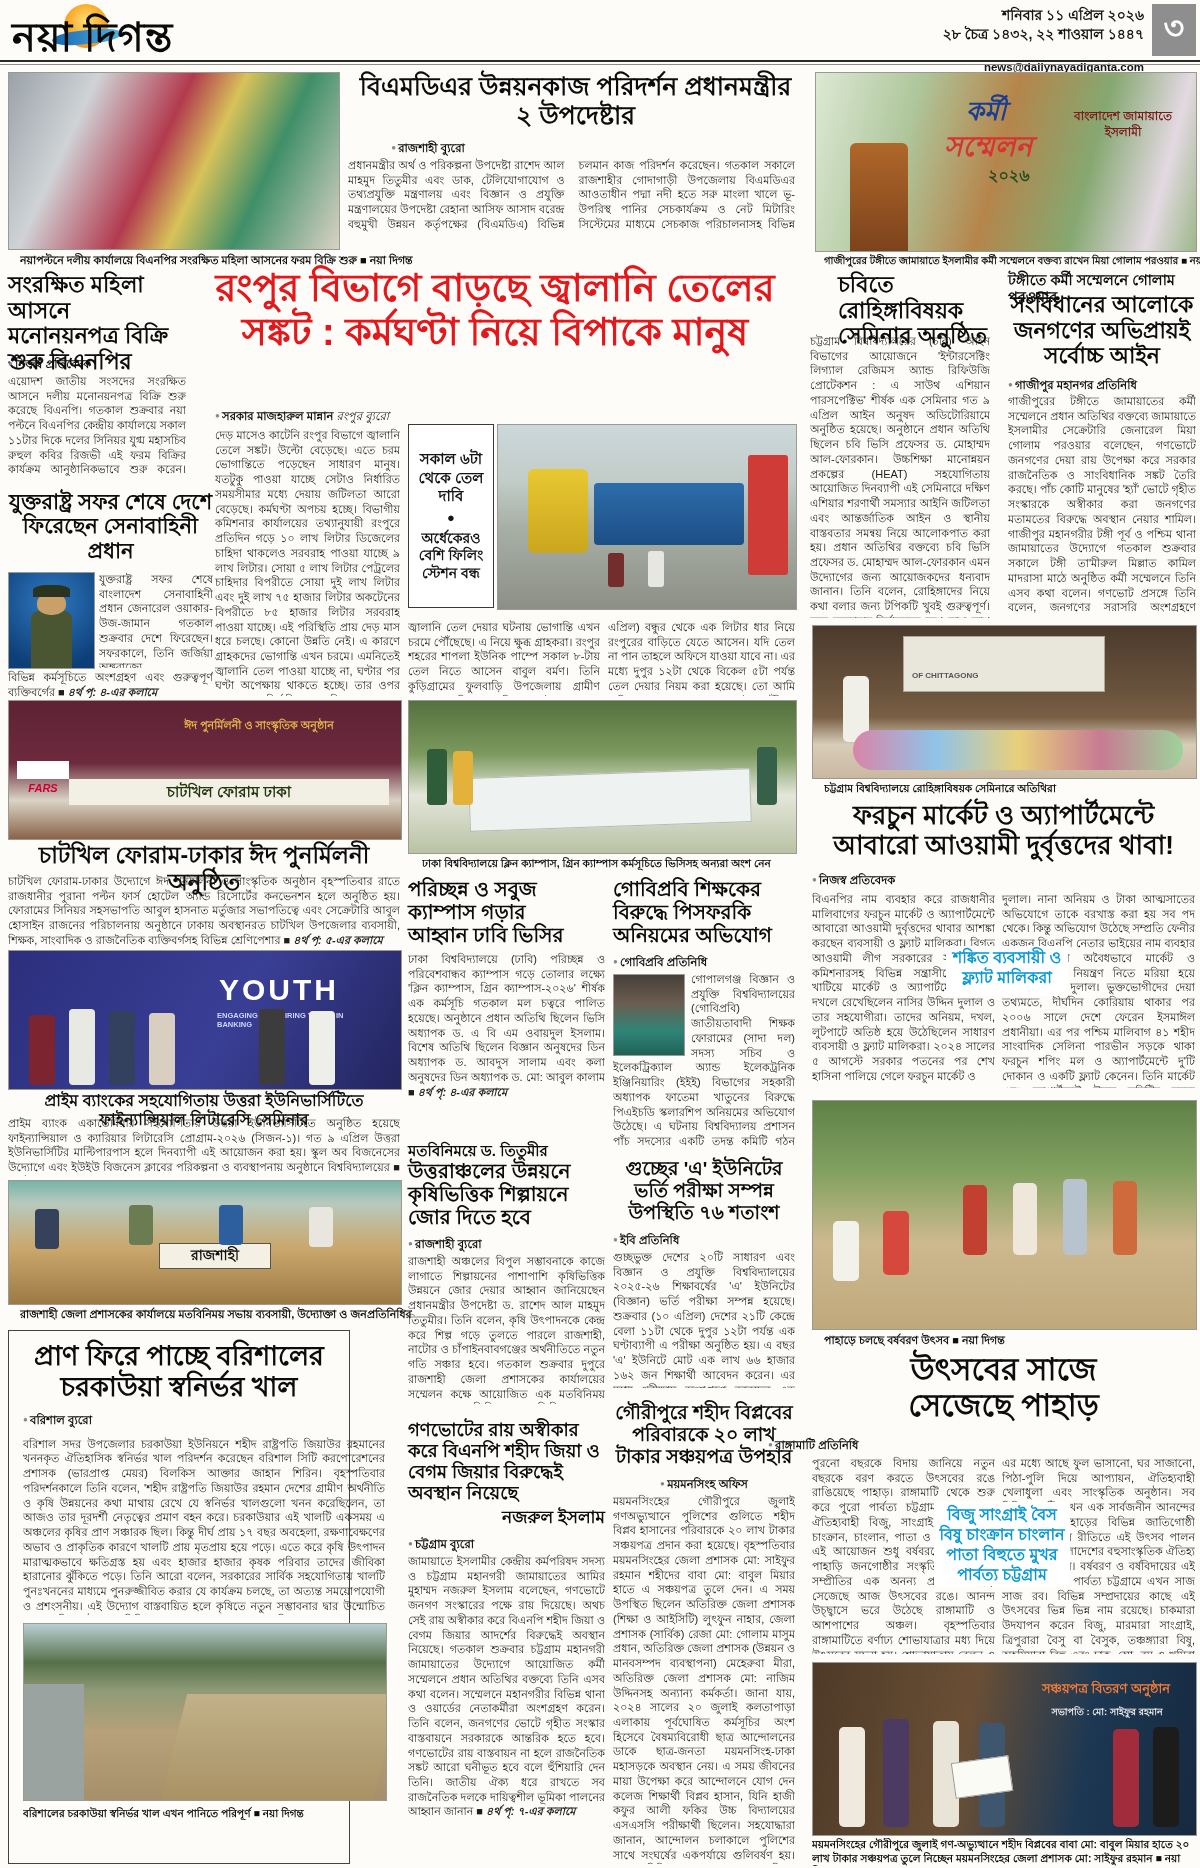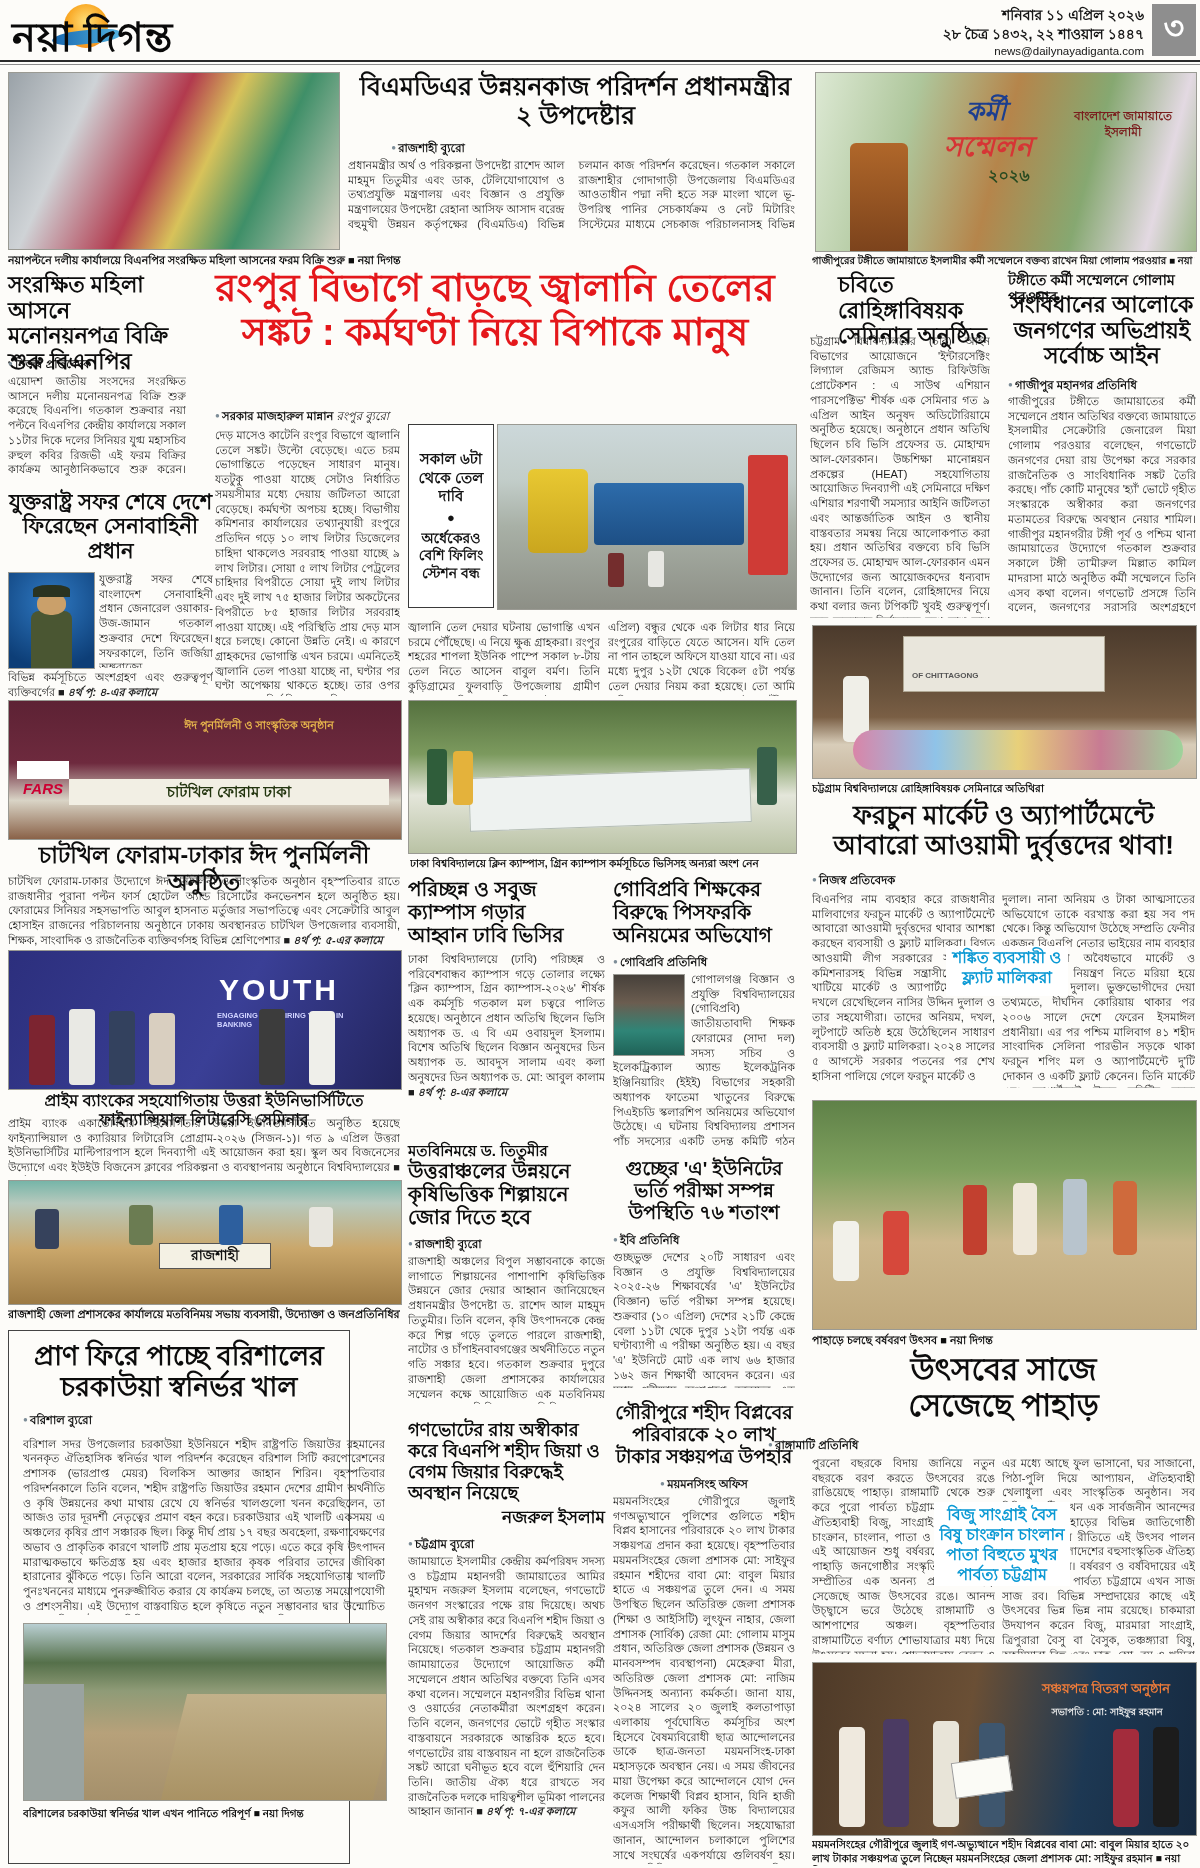--- a/index.html
+++ b/index.html
@@ -4,21 +4,21 @@
 <style>
   html,body{margin:0;padding:0;background:#e9e9e6;}
   .page{position:relative;width:1200px;height:1868px;background:#fdfcf9;margin:0 auto;
         font-family:"Liberation Sans",sans-serif;color:#141414;overflow:hidden;}
   .b{position:absolute;}
   .hl{font-weight:700;color:#0c0c0c;line-height:1.16;}
   .ctr{text-align:center;}
   .bd{font-size:11px;line-height:1.34;color:#1d1d1d;text-align:justify;overflow:hidden;}
   .byl{font-size:11.5px;font-weight:700;color:#111;}
   .byl::before{content:"\25CF  ";color:#7d8d98;font-size:8px;vertical-align:2px;}
-  .cap{font-size:11px;font-weight:700;color:#0e0e0e;white-space:nowrap;overflow:hidden;}
+  .cap{font-size:11px;font-weight:700;color:#0e0e0e;white-space:nowrap;overflow:hidden;margin-left:12px;}
   .capw{font-size:10.5px;font-weight:700;color:#0e0e0e;line-height:1.3;overflow:hidden;}
   .jump{font-weight:700;font-style:italic;}
   .red{color:#e4171b;}
   .blue{color:#0a99d4;}
   .ph{position:absolute;overflow:hidden;border:1px solid #9a9a93;}
   .lbl{position:absolute;font-weight:700;}
   .rule-a{position:absolute;left:0;right:0;top:60px;height:2px;background:#2a2a2a;}
   .rule-b{position:absolute;left:0;right:0;top:64px;height:1px;background:#8c8c8c;}
   .logo-txt{font-family:"Liberation Serif",serif;font-weight:700;font-size:40px;color:#090909;letter-spacing:1px;}
   .sun{width:44px;height:44px;border-radius:50%;background:radial-gradient(circle at 50% 40%,#ffe07a 0%,#f9a825 55%,#ef7d1a 100%);
@@ -36,21 +36,21 @@
 
 <div class="page">
 
   <div class="b" style="left:0;top:0;width:1200px;height:66px;">
     <div class="sun"></div>
     <div class="swoosh"></div>
     <div class="b logo-txt" style="left:12px;top:6px;z-index:2;">নয়া দিগন্ত</div>
     <div class="hdr-right">
       <div style="font-size:14px;font-weight:700;">শনিবার ১১ এপ্রিল ২০২৬</div>
       <div style="font-size:14px;font-weight:700;">২৮ চৈত্র ১৪৩২, ২২ শাওয়াল ১৪৪৭</div>
-      <div style="font-size:11.5px;font-weight:400;">news@dailynayadiganta.com</div>
+      <div style="font-size:11.5px;font-weight:700;margin-top:16px;">news@dailynayadiganta.com</div>
     </div>
     <div class="pageno">৩</div>
     <div class="rule-a"></div>
     <div class="rule-b"></div>
   </div>
 
   <div class="ph" style="left:8px;top:72px;width:330px;height:176px;background:linear-gradient(115deg,#9aa2a8 0%,#cfd3d6 22%,#b23a4e 45%,#d8c25a 58%,#3f8f68 74%,#d9d2c4 100%);"></div>
   <div class="b cap" style="left:8px;top:252px;width:402px;">নয়াপল্টনে দলীয় কার্যালয়ে বিএনপির সংরক্ষিত মহিলা আসনের ফরম বিক্রি শুরু ■ নয়া দিগন্ত</div>
 
   <div class="b hl" style="left:8px;top:272px;width:178px;font-size:22px;">সংরক্ষিত মহিলা আসনে মনোনয়নপত্র বিক্রি শুরু বিএনপির</div>
@@ -124,21 +124,21 @@
   <div class="b bd" style="left:1008px;top:394px;width:188px;height:220px;">
     <span>গাজীপুরের টঙ্গীতে জামায়াতের কর্মী সম্মেলনে প্রধান অতিথির বক্তব্যে জামায়াতে ইসলামীর সেক্রেটারি জেনারেল মিয়া গোলাম পরওয়ার বলেছেন, গণভোটে জনগণের দেয়া রায় উপেক্ষা করে সরকার রাজনৈতিক ও সাংবিধানিক সঙ্কট তৈরি করছে। পাঁচ কোটি মানুষের 'হ্যাঁ' ভোটে গৃহীত সংস্কারকে অস্বীকার করা জনগণের মতামতের বিরুদ্ধে অবস্থান নেয়ার শামিল। গাজীপুর মহানগরীর টঙ্গী পূর্ব ও পশ্চিম থানা জামায়াতের উদ্যোগে গতকাল শুক্রবার সকালে টঙ্গী তা'মীরুল মিল্লাত কামিল মাদরাসা মাঠে অনুষ্ঠিত কর্মী সম্মেলনে তিনি এসব কথা বলেন। গণভোট প্রসঙ্গে তিনি বলেন, জনগণের সরাসরি অংশগ্রহণে অনুষ্ঠিত গণভোটই সর্বোচ্চ আইনি ভিত্তি বহন করে। সংবিধানের আলোকে জনগণের অভিপ্রায়ই সর্বোচ্চ আইন। সেখানে ৭০ শতাংশ </span>
   </div>
 
   <div class="ph" style="left:8px;top:700px;width:392px;height:138px;background:linear-gradient(180deg,#5d2234 0%,#6e2a3e 45%,#d9d4c6 72%,#8a6248 100%);">
     <div class="lbl" style="left:150px;top:16px;width:200px;font-size:11px;color:#e8b64c;text-align:center;">ঈদ পুনর্মিলনী ও সাংস্কৃতিক অনুষ্ঠান</div>
     <div style="position:absolute;left:60px;top:78px;width:320px;height:26px;background:#f2efe4;display:flex;align-items:center;justify-content:center;">
       <span class="lbl" style="position:static;font-size:15px;color:#23350f;text-align:center;">চাটখিল ফোরাম ঢাকা</span>
     </div>
     <div style="position:absolute;left:8px;top:60px;width:52px;height:18px;background:#fff;display:flex;align-items:center;justify-content:center;">
-      <span class="lbl" style="position:static;font-size:15px;color:#c03;font-style:italic;margin-top:36px;">FARS</span>
+      <span class="lbl" style="position:static;font-size:11px;color:#c03;font-style:italic;margin-top:36px;">FARS</span>
     </div>
   </div>
   <div class="b hl ctr" style="left:8px;top:842px;width:392px;font-size:23px;">চাটখিল ফোরাম-ঢাকার ঈদ পুনর্মিলনী অনুষ্ঠিত</div>
   <div class="b bd" style="left:8px;top:874px;width:392px;height:72px;">
     <span>চাটখিল ফোরাম-ঢাকার উদ্যোগে ঈদ পুনর্মিলনী ও সাংস্কৃতিক অনুষ্ঠান বৃহস্পতিবার রাতে রাজধানীর পুরানা পল্টন ফার্স হোটেল অ্যান্ড রিসোর্টের কনভেনশন হলে অনুষ্ঠিত হয়। ফোরামের সিনিয়র সহসভাপতি আবুল হাসনাত মর্তুজার সভাপতিত্বে এবং সেক্রেটারি আবুল হোসাইন রাজনের পরিচালনায় অনুষ্ঠানে ঢাকায় অবস্থানরত চাটখিল উপজেলার ব্যবসায়ী, শিক্ষক, সাংবাদিক ও রাজনৈতিক ব্যক্তিবর্গসহ বিভিন্ন শ্রেণিপেশার </span><span class="jump">■ ৪র্থ পৃ: ৫-এর কলামে</span>
   </div>
 
   <div class="ph" style="left:8px;top:950px;width:392px;height:138px;background:linear-gradient(120deg,#2c2f7d 0%,#3a3f96 55%,#23255e 100%);">
     <div class="lbl" style="left:210px;top:22px;font-size:30px;color:#fff;letter-spacing:3px;">YOUTH</div>
     <div class="lbl" style="left:208px;top:60px;width:150px;font-size:7.5px;color:#cfd2ff;">ENGAGING &amp; INSPIRING YOUTH IN BANKING</div>

